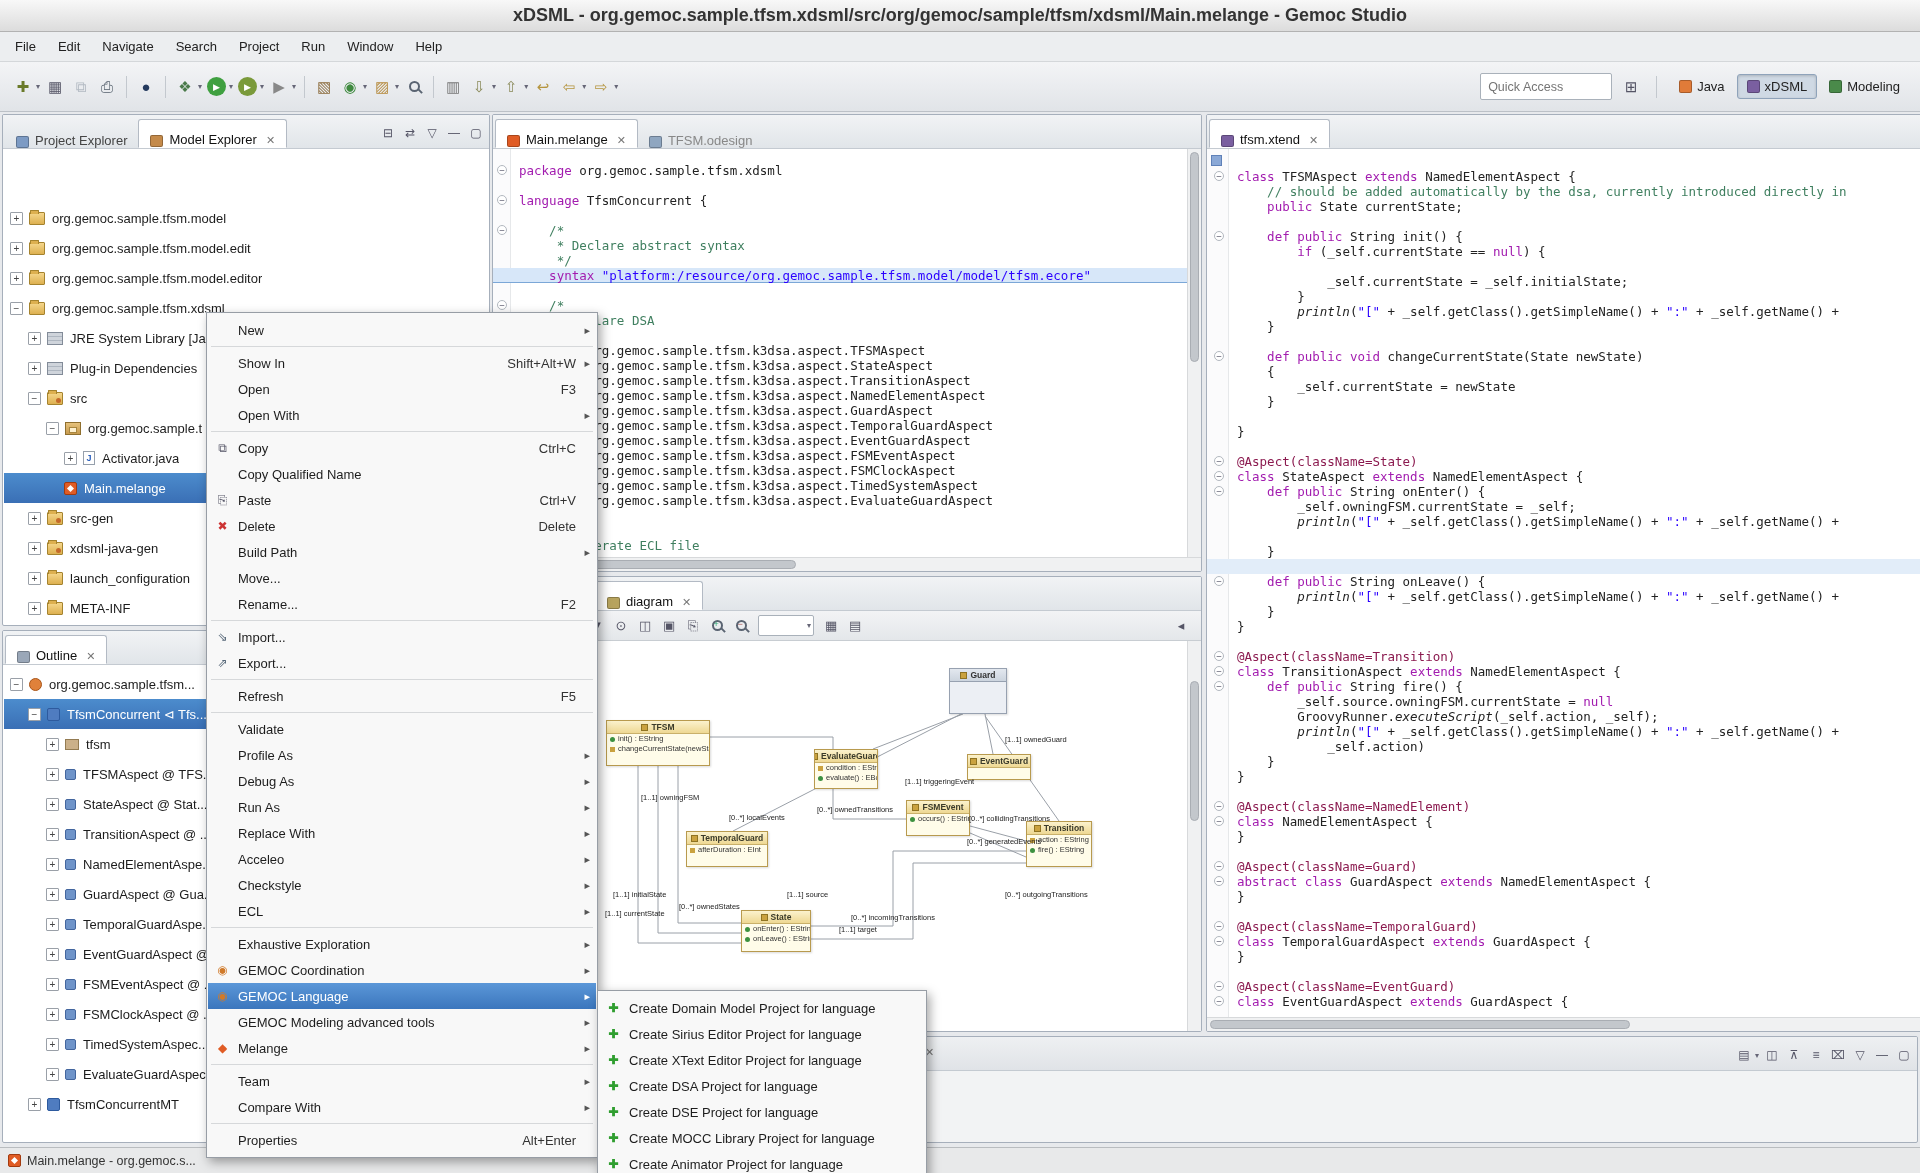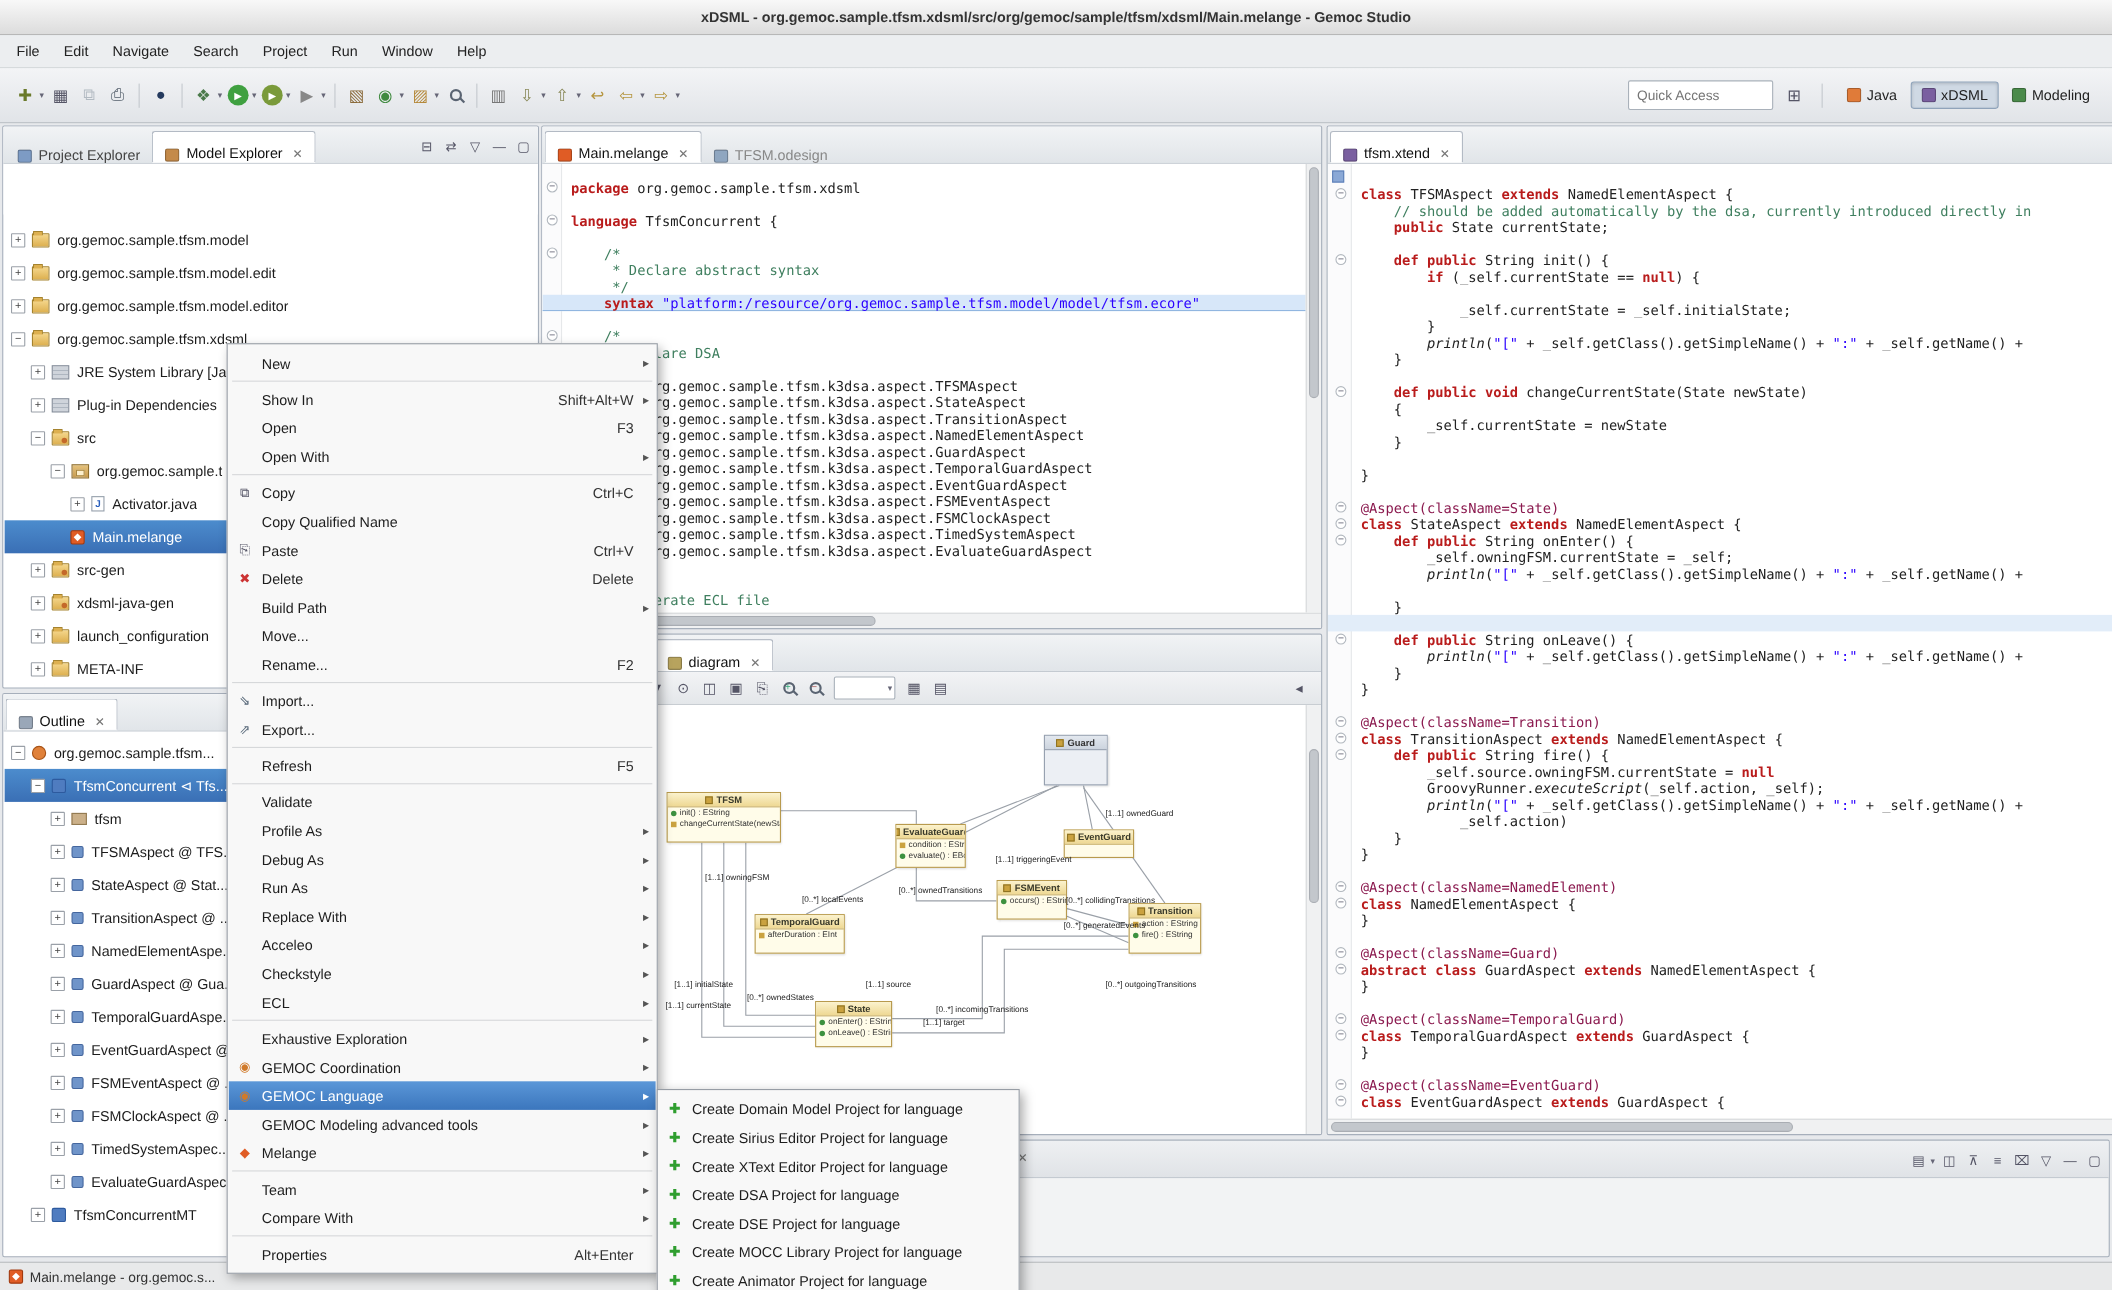--- a/index.html
+++ b/index.html
@@ -1,18 +1,18 @@
 <!DOCTYPE html>
 <html><head>
 <meta charset="utf-8">
 <style>
 *{margin:0;padding:0;box-sizing:border-box}
 html,body{width:1920px;height:1173px;overflow:hidden;background:#e7e9ec;font-family:"Liberation Sans",sans-serif;font-size:13px;color:#222}
 .win{position:relative;width:1920px;height:1173px}
-.titlebar{position:absolute;left:0;top:0;right:0;height:32px;background:linear-gradient(#f8f8f8,#dcdcdc);border-bottom:1px solid #b2b2b2;display:flex;align-items:center;justify-content:center;font-weight:bold;color:#333;font-size:13px}
+.titlebar{position:absolute;left:0;top:0;right:0;height:32px;background:linear-gradient(#f8f8f8,#dcdcdc);border-bottom:1px solid #b2b2b2;display:flex;align-items:center;justify-content:center;font-weight:bold;color:#333;font-size:18px}
 .menubar{position:absolute;top:32px;left:0;right:0;height:30px;background:#eceef0;border-bottom:1px solid #d4d7da;display:flex;align-items:center;padding-left:4px}
 .menubar span{padding:5px 11px;cursor:default}
 .toolbar{position:absolute;top:62px;left:0;right:0;height:50px;background:linear-gradient(#f3f4f6,#e1e4e8);border-bottom:1px solid #bcc1c7;display:flex;align-items:center;padding:0 10px}
 .tbicons{display:flex;align-items:center}
 .tbi{width:26px;height:26px;display:inline-flex;align-items:center;justify-content:center;font-size:15px;border-radius:3px;color:#556;flex:0 0 auto}
 .tbi.dis{opacity:.38}
 .tbsep{width:1px;height:22px;background:#c3c8ce;margin:0 6px;flex:0 0 auto}
 .dd{font-size:8px;color:#667;margin:0 2px 0 0;flex:0 0 auto}
 .tbright{margin-left:auto;display:flex;align-items:center;gap:6px}
 .quick{width:132px;height:27px;border:1px solid #a9b1ba;border-radius:2px;background:#fff;padding:0 7px;font-size:12.5px;color:#555;font-family:"Liberation Sans",sans-serif}
@@ -48,21 +48,21 @@
 .ico-melange{background:#e05c25;border:1px solid #a23a0f;border-radius:2px;width:13px;height:13px}
 .ico-melange::after{content:"";position:absolute;left:3px;top:3px;width:5px;height:5px;background:#fff;transform:rotate(45deg)}
 .ico-melange-model{background:#e0813a;border:1px solid #a85418;border-radius:50%;width:13px;height:13px}
 .ico-language{background:#4f7cc0;border:1px solid #2d5a9e;width:13px;height:13px;border-radius:2px}
 .ico-epackage{background:#cbb089;border:1px solid #937b52;width:14px;height:11px}
 .ico-aspect{background:#6f94c9;border:1px solid #44669e;width:11px;height:11px;border-radius:2px;margin-top:1px}
 .editor{position:absolute;background:#fff;overflow:hidden;font-family:"DejaVu Sans Mono",monospace;font-size:12.5px;line-height:15px}
 .ruler{position:absolute;left:0;top:0;bottom:0;background:#fbfbfc;border-right:1px solid #e6e8ea}
 .cline{height:15px;position:relative;white-space:pre;overflow:hidden}
 .foldm{position:absolute;width:10px;height:10px;border:1px solid #b2b8bf;border-radius:50%;font-size:9px;line-height:8px;text-align:center;color:#667;background:#fff;top:2px}
-.tok-k{color:#b91c1c;font-weight:bold}
+.tok-k{color:#a21caf;font-weight:normal}
 .tok-s{color:#2a00ff}
 .tok-c{color:#3f7f5f}
 .tok-a{color:#8b1a4f}
 .tok-i{font-style:italic}
 .hlline{background:#d7e7f9;box-shadow:inset 0 -1px 0 #7ba7d7}
 .curline{background:#e2edf9}
 .hscroll{position:absolute;left:0;right:0;bottom:0;height:14px;background:#f0f1f2;border-top:1px solid #d7d9db}
 .vscroll{position:absolute;top:0;bottom:0;right:0;width:14px;background:#f0f1f2;border-left:1px solid #d7d9db}
 .thumb{position:absolute;background:#c3c7cc;border:1px solid #a9adb3;border-radius:6px}
 .cmenu{position:absolute;background:#f8f8f8;border:1px solid #979da5;box-shadow:3px 4px 10px rgba(0,0,0,.35);padding:4px 1px;z-index:60}

